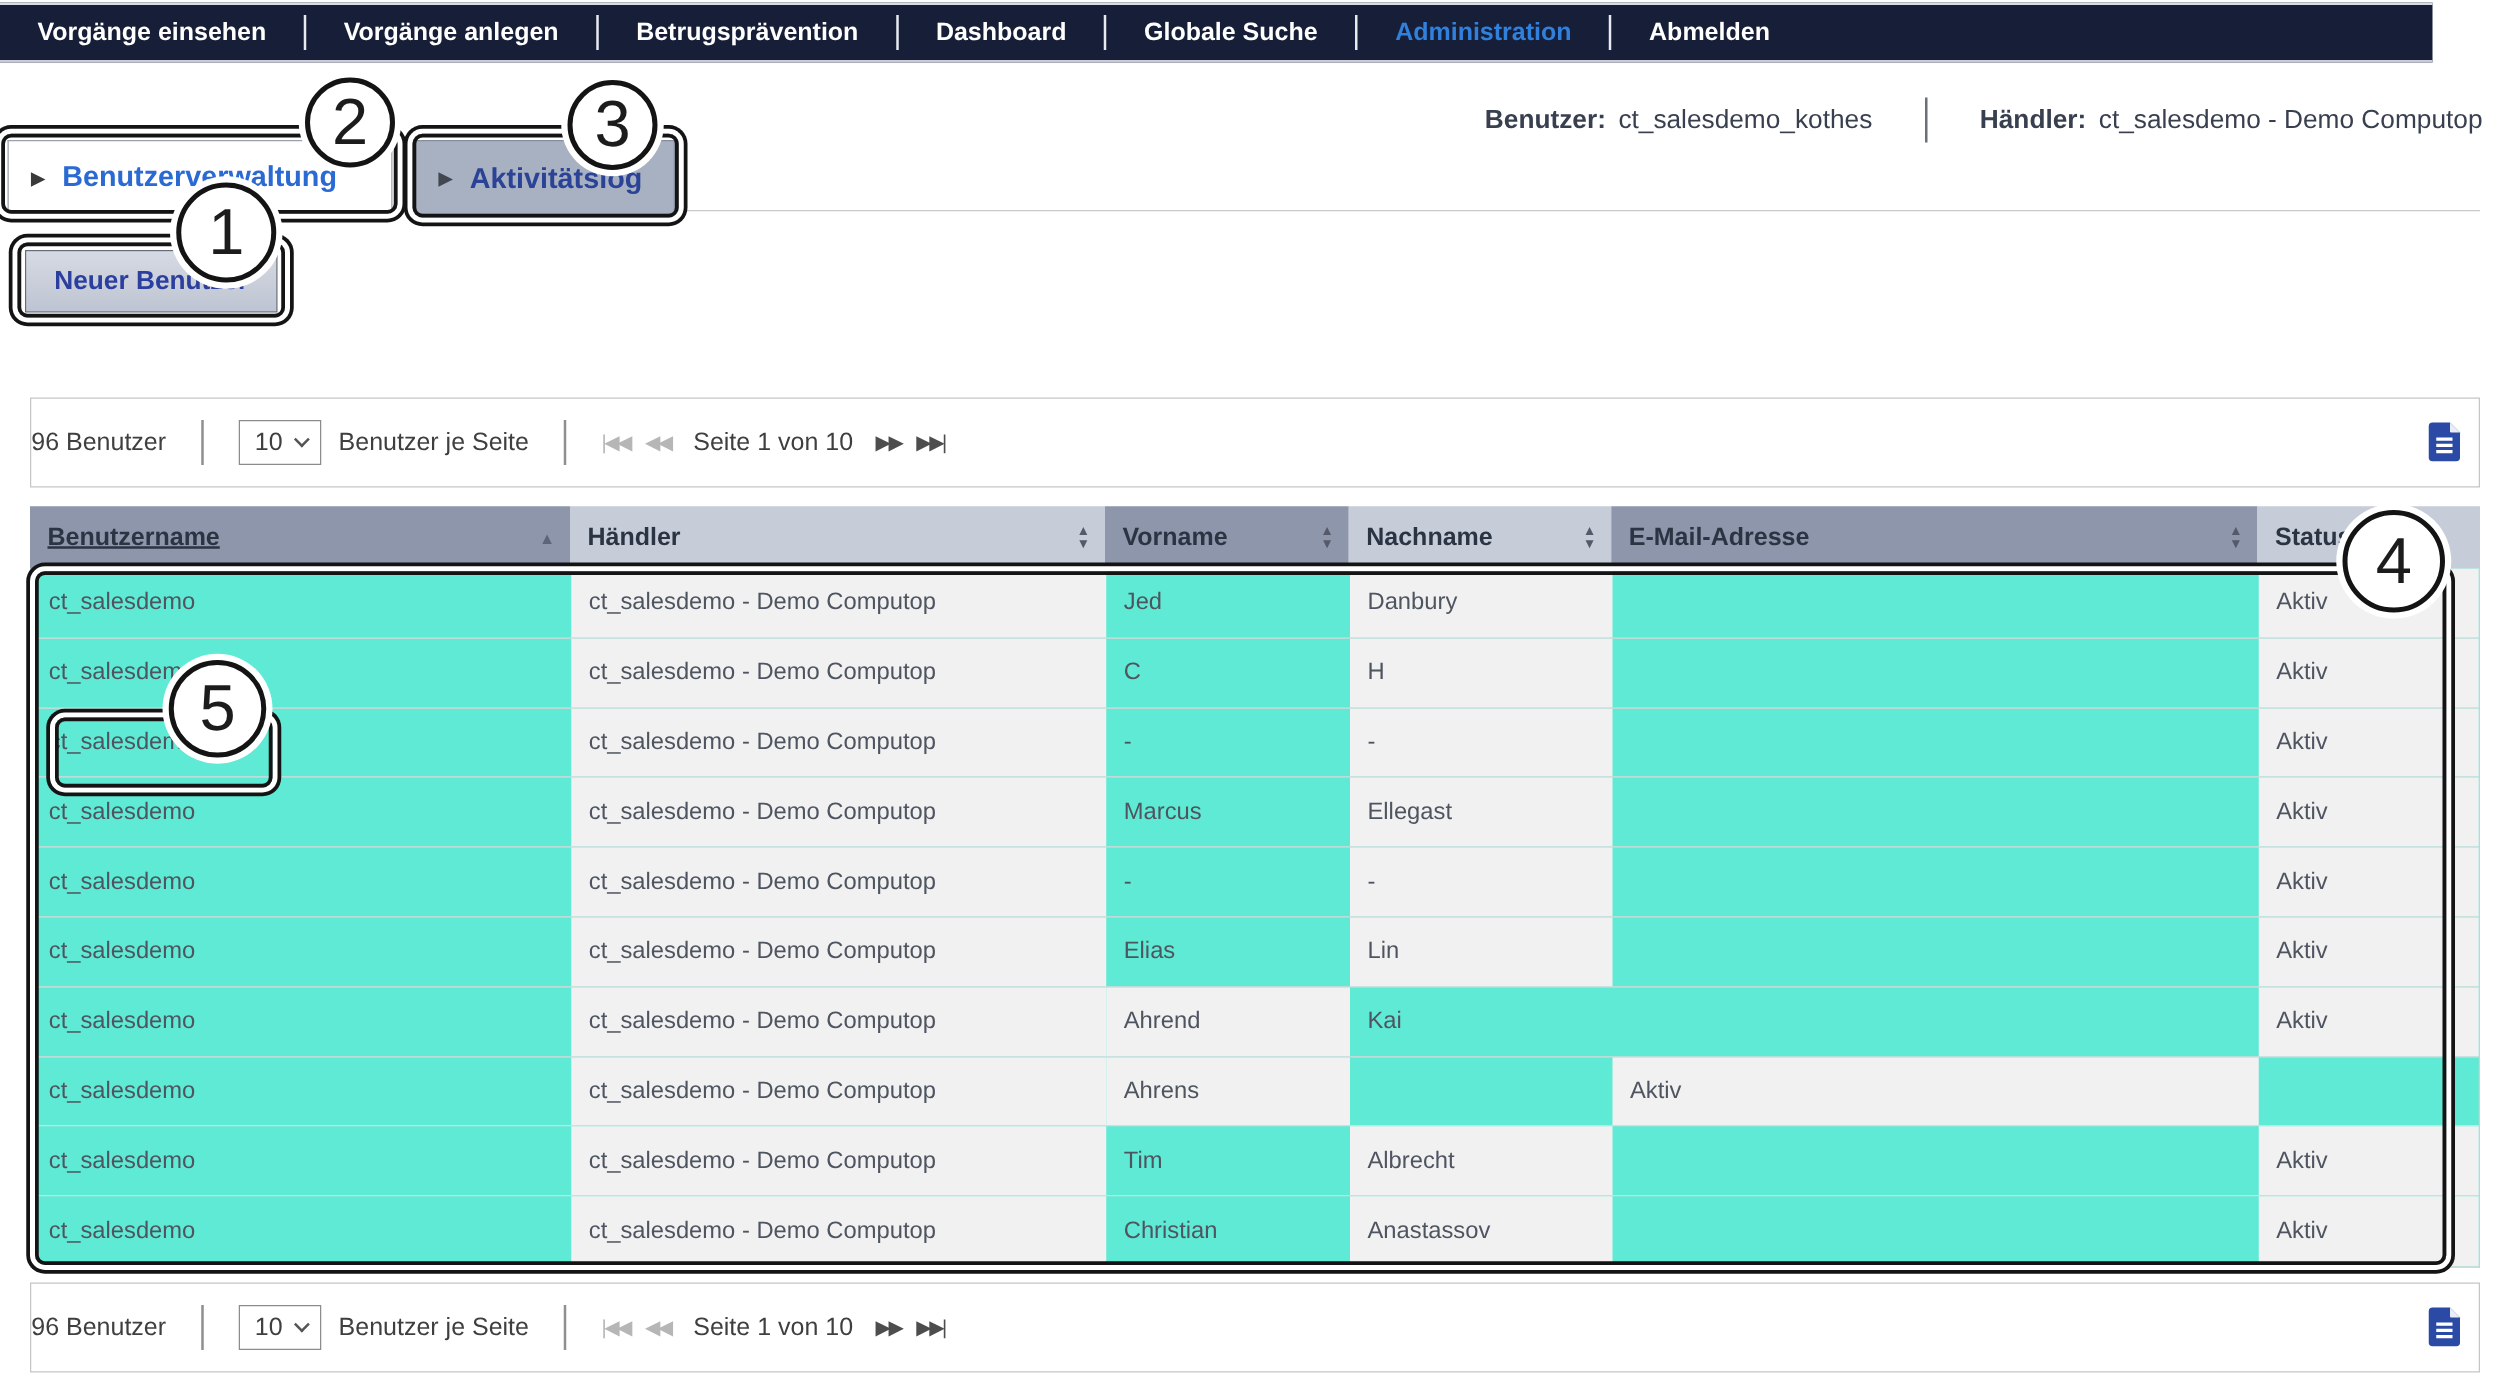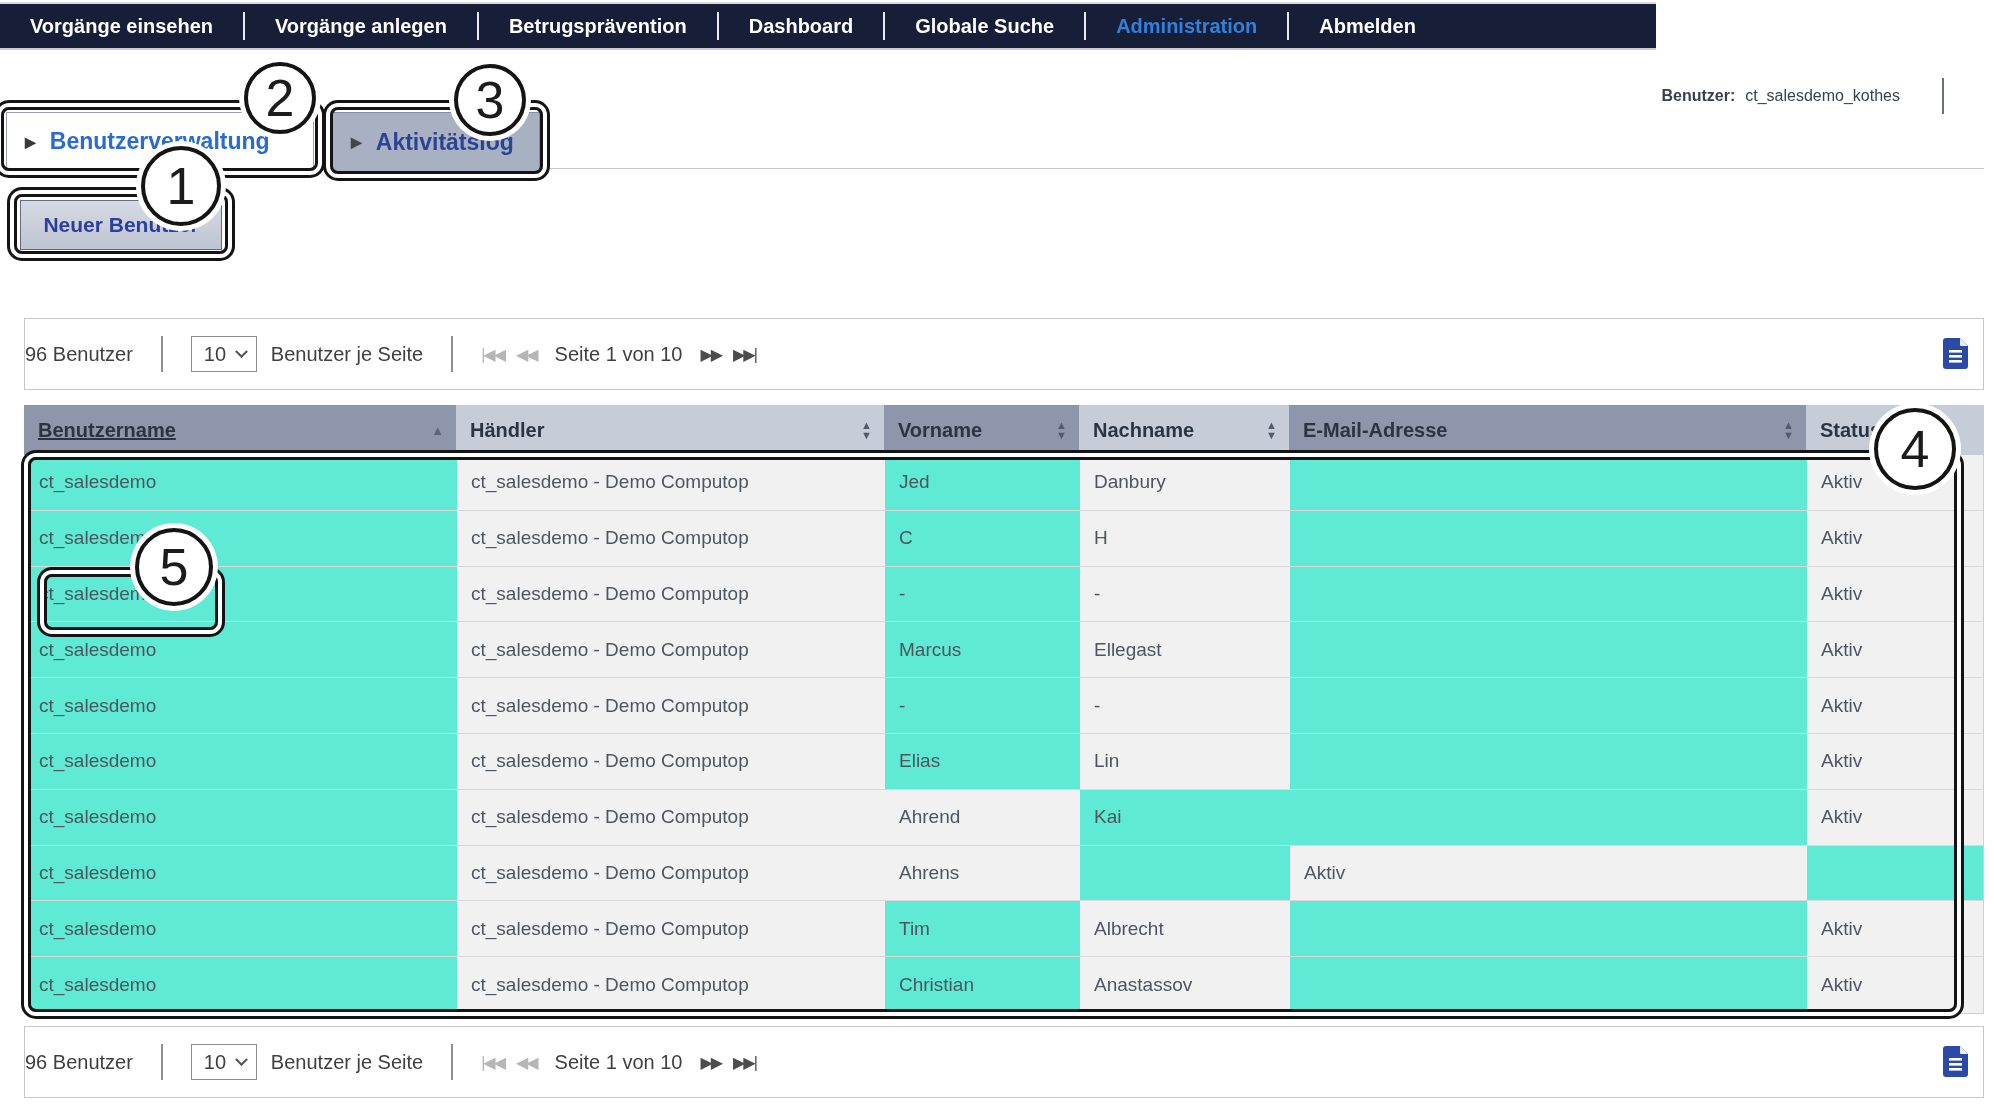--- a/index.html
+++ b/index.html
@@ -5,37 +5,37 @@
   * { margin:0; padding:0; box-sizing:border-box; }
   html,body { width:1994px; height:1108px; }
   body {
     position:relative; overflow:hidden; background:#ffffff;
     font-family:"Liberation Sans", sans-serif; color:#4e545f;
   }
   .abs { position:absolute; }
 
   
   .navbar {
-    left:0; top:2px; width:1656px; height:48px; background:#171e38;
+    left:0; top:2px; width:1946px; height:48px; background:#171e38;
     border-top:2px solid #d8dbe2; border-bottom:2px solid #c9ccd6;
     display:flex; align-items:center; padding-left:30px;
   }
   .nav-item {
     color:#ffffff; font-size:20px; font-weight:bold; text-decoration:none;
     padding:0 30px; white-space:nowrap; cursor:pointer;
   }
   .nav-item:first-child { padding-left:0; }
   .nav-item.active { color:#3080dc; }
   .nav-sep { width:2px; height:28px; background:#e8eaf0; }
 
   
   .user-info {
     left:960px; top:76px; right:8px; height:40px;
     display:flex; align-items:center; justify-content:flex-end;
-    font-size:16px; color:#383f4f; white-space:nowrap;
+    font-size:21px; color:#383f4f; white-space:nowrap;
   }
   .user-info b { font-weight:bold; margin-right:10px; }
   .ui-sep { width:2px; height:36px; background:#6a6f7c; margin:0 42px; }
 
   
   .tabstrip-line { left:24px; top:168px; width:1960px; height:1px; background:#c9c9c9; }
   .tab {
     top:112px; height:58px; display:flex; align-items:center;
     font-size:23px; font-weight:bold; cursor:pointer; padding-left:18px;
   }
@@ -140,20 +140,21 @@
     <a class="nav-item">Globale Suche</a>
     <span class="nav-sep"></span>
     <a class="nav-item active">Administration</a>
     <span class="nav-sep"></span>
     <a class="nav-item">Abmelden</a>
   </div>
 
 <div class="abs user-info">
   <span><b>Benutzer:</b><span>ct_salesdemo_kothes</span></span>
   <span class="ui-sep"></span>
+  <span><b>Händler:</b><span>ct_salesdemo - Demo Computop</span></span>
 </div>
 
 <div class="abs tabstrip-line"></div>
 <div class="abs tab tab-active">
   <span class="arrow">▶</span>
   <span>Benutzerverwaltung</span>
 </div>
 <div class="abs tab tab-inactive">
   <span class="arrow">▶</span>
   <span>Aktivitätslog</span>

